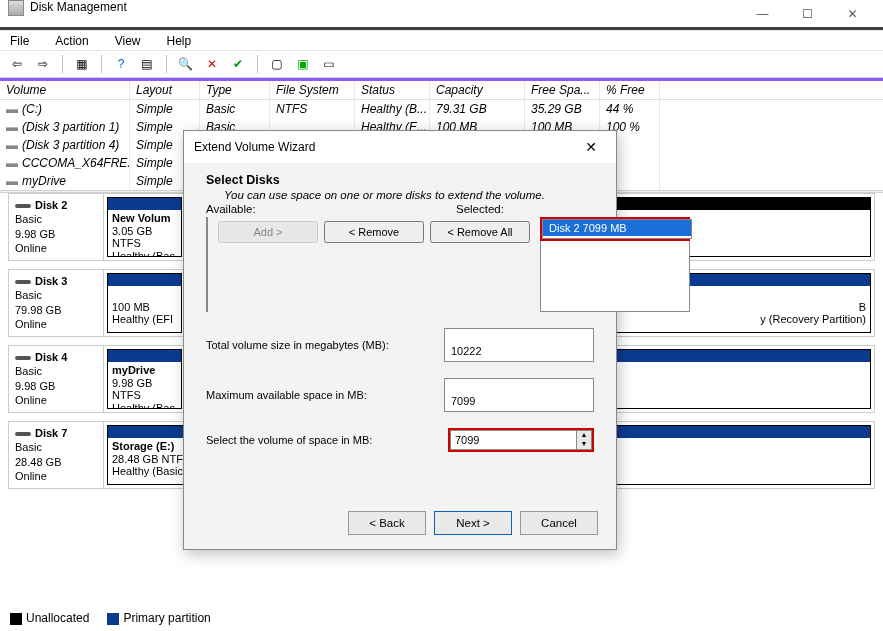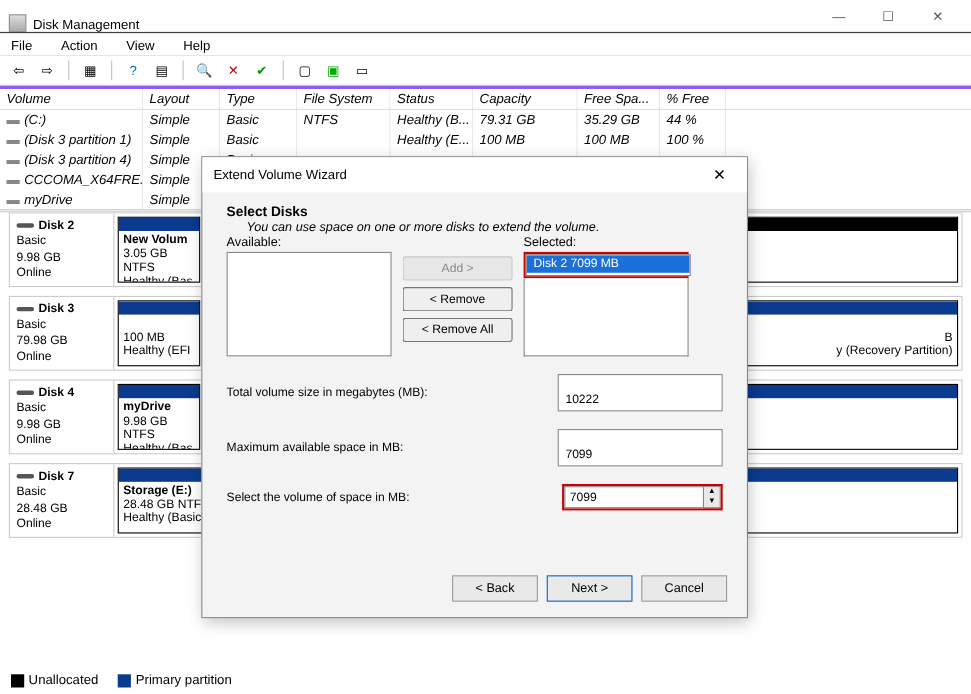--- a/index.html
+++ b/index.html
@@ -1,19 +1,19 @@
 <!DOCTYPE html>
 <html><head>
 <meta charset="utf-8">
 <style>
 * { box-sizing: border-box; margin: 0; padding: 0; font-family: "Segoe UI", Tahoma, sans-serif; }
 body { background: #fff; width: 883px; height: 631px; overflow: hidden; font-size: 12px; color: #000; position: relative; }
 
 
-.titlebar { height: 30px; background: #fff; display: flex; align-items: flex-end; padding: 0 8px; border-bottom: 1px solid #404040; }
+.titlebar { height: 30px; background: #fff; display: flex; align-items: flex-start; padding: 0 8px; border-bottom: 3px solid #404040; }
 .titlebar .app-icon { width: 16px; height: 16px; margin-right: 6px; background: linear-gradient(#ddd,#aaa); border: 1px solid #888; }
 .titlebar .title { flex: 1; font-size: 12px; }
 .winbtns { display: flex; gap: 0; }
 .winbtn { width: 45px; height: 28px; display: flex; align-items: center; justify-content: center; color: #555; }
 
 
 .menubar { height: 20px; display: flex; align-items: center; padding: 0 6px; gap: 18px; font-size: 12px; border-top: 1px solid #e5e5e5; }
 .menuitem { padding: 2px 4px; }
 
 
@@ -46,33 +46,33 @@
 .part .bar { position: absolute; top: 0; left: 0; right: 0; height: 12px; background: #0b3b8e; }
 .part.unalloc .bar { background: #000; }
 .part .ptxt { position: relative; padding-top: 12px; }
 .dicon { display:inline-block; width:16px; height:3px; background:#888; border:2px solid #555; border-radius:2px; vertical-align:middle; margin-right:4px;}
 
 
 .legend { position: absolute; bottom: 6px; left: 10px; display: flex; gap: 18px; font-size: 12px; align-items: center; }
 .legend .swatch { width: 12px; height: 12px; display: inline-block; margin-right: 4px; vertical-align: middle; }
 
 
-.overlay-dialog { position: absolute; top: 142px; left: 183px; width: 497px; height: 420px; background: #f3f3f3; border: 1px solid #888; box-shadow: 2px 4px 14px rgba(0,0,0,.25); }
+.overlay-dialog { position: absolute; top: 130px; left: 183px; width: 434px; height: 420px; background: #f3f3f3; border: 1px solid #888; box-shadow: 2px 4px 14px rgba(0,0,0,.25); }
 .dlg-title { height: 32px; display: flex; align-items: center; padding: 0 10px; background: #fff; }
 .dlg-title .t { flex: 1; font-size: 12px; }
 .dlg-title .close { width: 30px; text-align: center; font-size: 14px; }
 .dlg-body { padding: 10px 22px; font-size: 11.5px; }
 .dlg-h { font-weight: bold; font-size: 12.5px; }
 .dlg-sub { padding: 2px 0 0 18px; font-size: 11.5px; font-style: italic; }
 .listlabel { margin-top: 38px; }
 .pickrow { display: flex; margin-top: 2px; gap: 10px; align-items: flex-start; }
 .listbox { width: 150px; height: 95px; background: #fff; border: 1px solid #888; font-size: 11px; }
 .listbox .item { padding: 2px 6px; }
 .listbox .sel { background: #1a6fd8; color: #fff; }
-.movebtns { display: flex; flex-direction: column; gap: 6px; padding-top: 4px; }
+.movebtns { display: flex; flex-direction: row; gap: 6px; padding-top: 4px; }
 .movebtns button { width: 100px; height: 22px; font-size: 11px; }
 .szrow { display: flex; justify-content: space-between; margin-top: 16px; align-items: center; font-size: 11px; }
 .szval { width: 150px; background: #fff; border: 1px solid #888; padding: 16px 6px; height: 20px; }
 .spin { display: flex; align-items: stretch; border: 2px solid #c00; }
 .spin input { flex:1; width: 126px; border: 1px solid #888; border-right: 0; padding: 2px 4px; font-size: 11px; height: 20px; }
 .spin .spinbtns { width: 16px; border: 1px solid #888; display: flex; flex-direction: column; }
 .spin .spinbtns div { flex:1; text-align: center; font-size: 7px; line-height: 8px; background: #e9e9e9; }
 .selbox-wrap { border: 2px solid #c00; padding: 0; }
 .selbox-wrap .listbox { border: 1px solid #888; height: 20px; overflow: hidden; }
 .sel-stack { width: 150px; }

